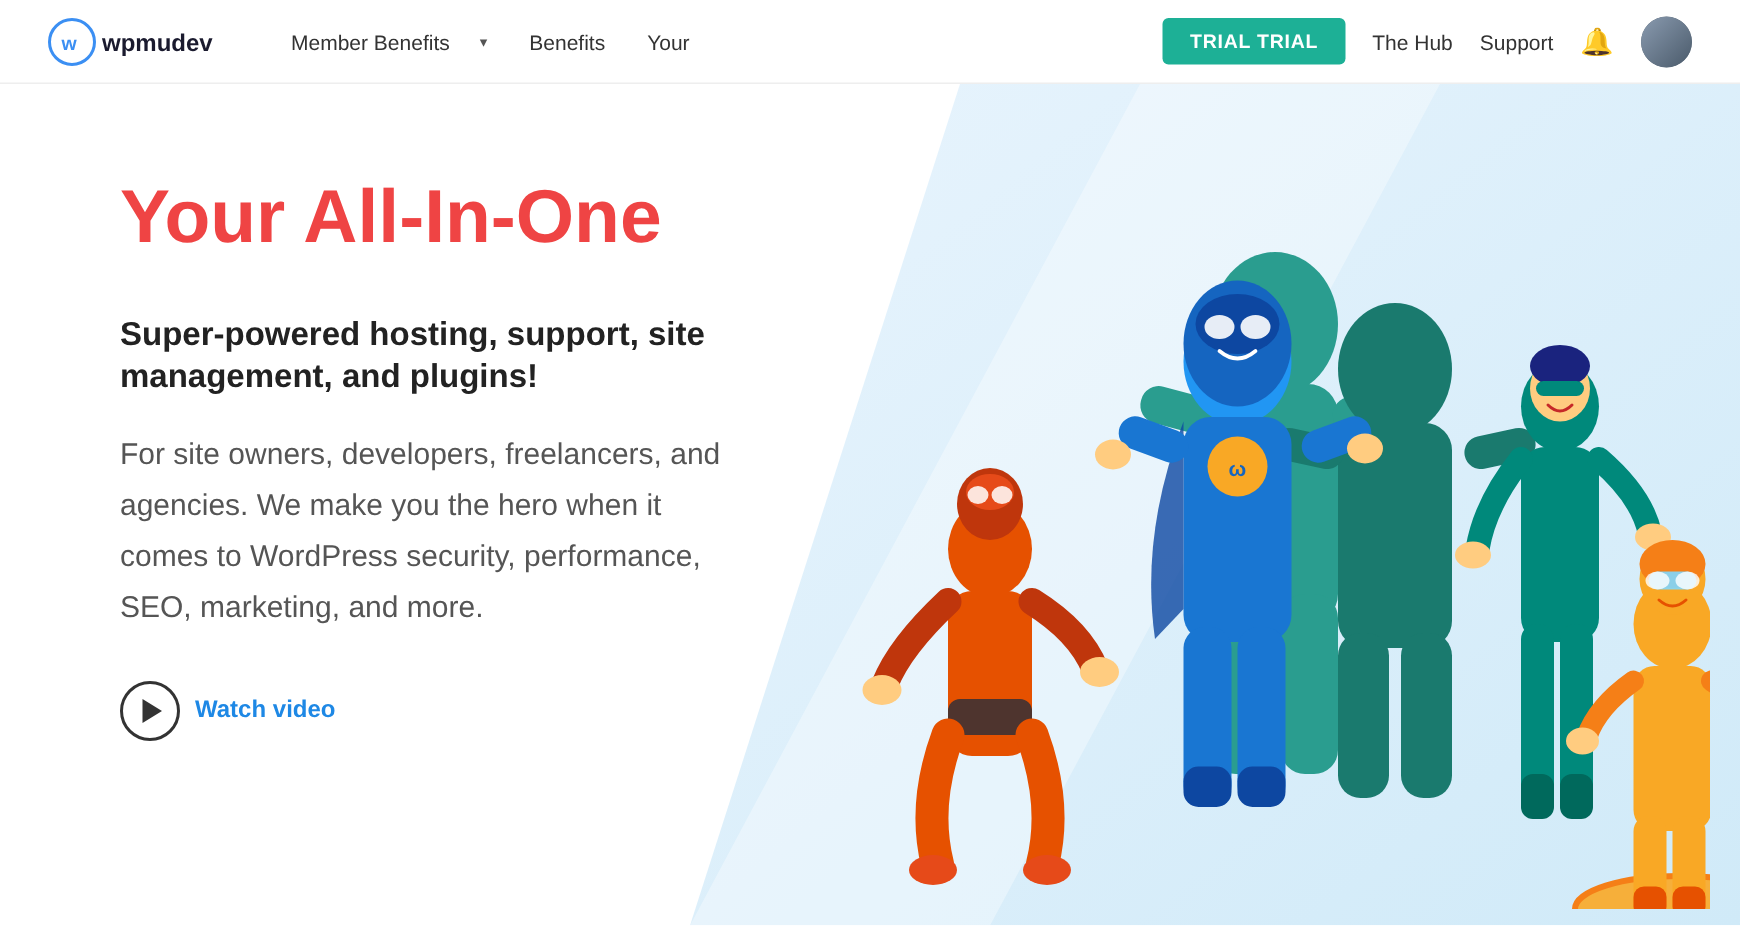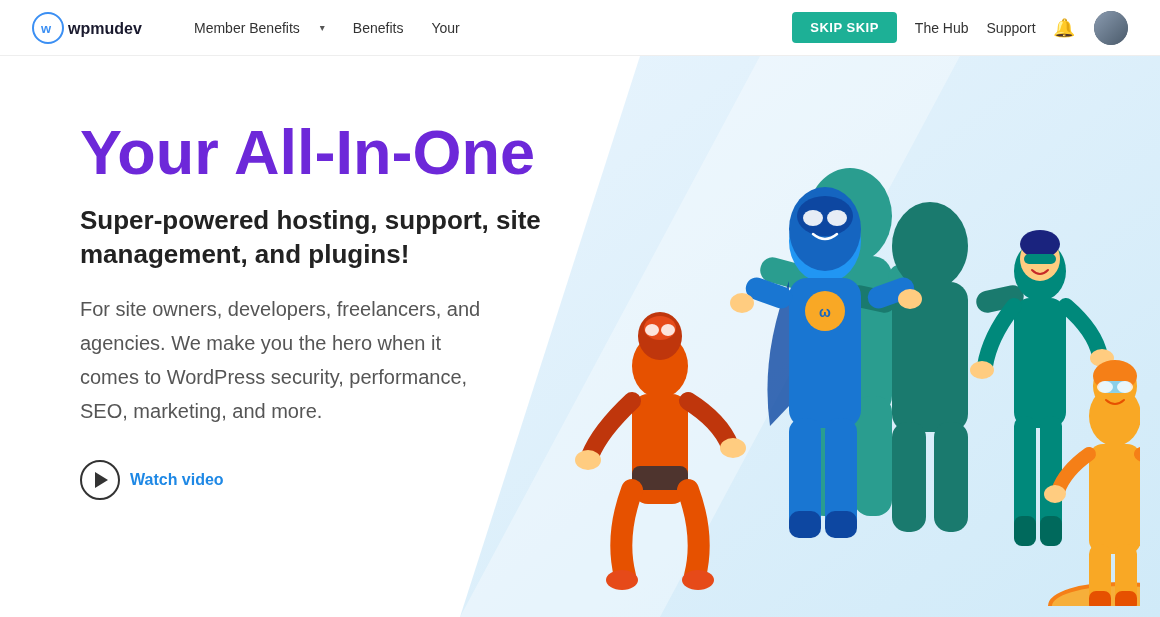--- a/index.html
+++ b/index.html
@@ -100,28 +100,28 @@
       overflow: hidden;
     }
     .hero-content {
       position: absolute;
       left: 80px;
       top: 60px;
       max-width: 520px;
       z-index: 2;
     }
     .hero-title {
-      font-size: 63px;
+      font-size: 50px;
       font-weight: 700;
-      color: #6d28d9;
+      color: #ef4444;
       line-height: 1.15;
-      margin-bottom: 16px;
+      margin-bottom: 35px;
     }
     .hero-subtitle {
-      font-size: 26px;
+      font-size: 22px;
       font-weight: 700;
       color: #222;
       line-height: 1.3;
       margin-bottom: 20px;
     }
     .hero-desc {
       font-size: 20px;
       color: #555;
       line-height: 1.7;
       margin-bottom: 32px;
@@ -201,21 +201,21 @@
     </a>
     <a class="nav-link">
       <span>Benefits</span>
     </a>
     <a class="nav-link">
       <span>Your</span>
     </a>
   </div>
 
   <div class="navbar-right">
-    <button class="skip-trial-btn">SKIP SKIP</button>
+    <button class="skip-trial-btn">TRIAL TRIAL</button>
     <a class="the-hub-link">The Hub</a>
     <a class="support-link">Support</a>
     <span class="bell-icon">🔔</span>
     <div class="avatar">
       <div class="avatar-inner"></div>
     </div>
   </div>
 </nav>
 
 <section class="hero">

